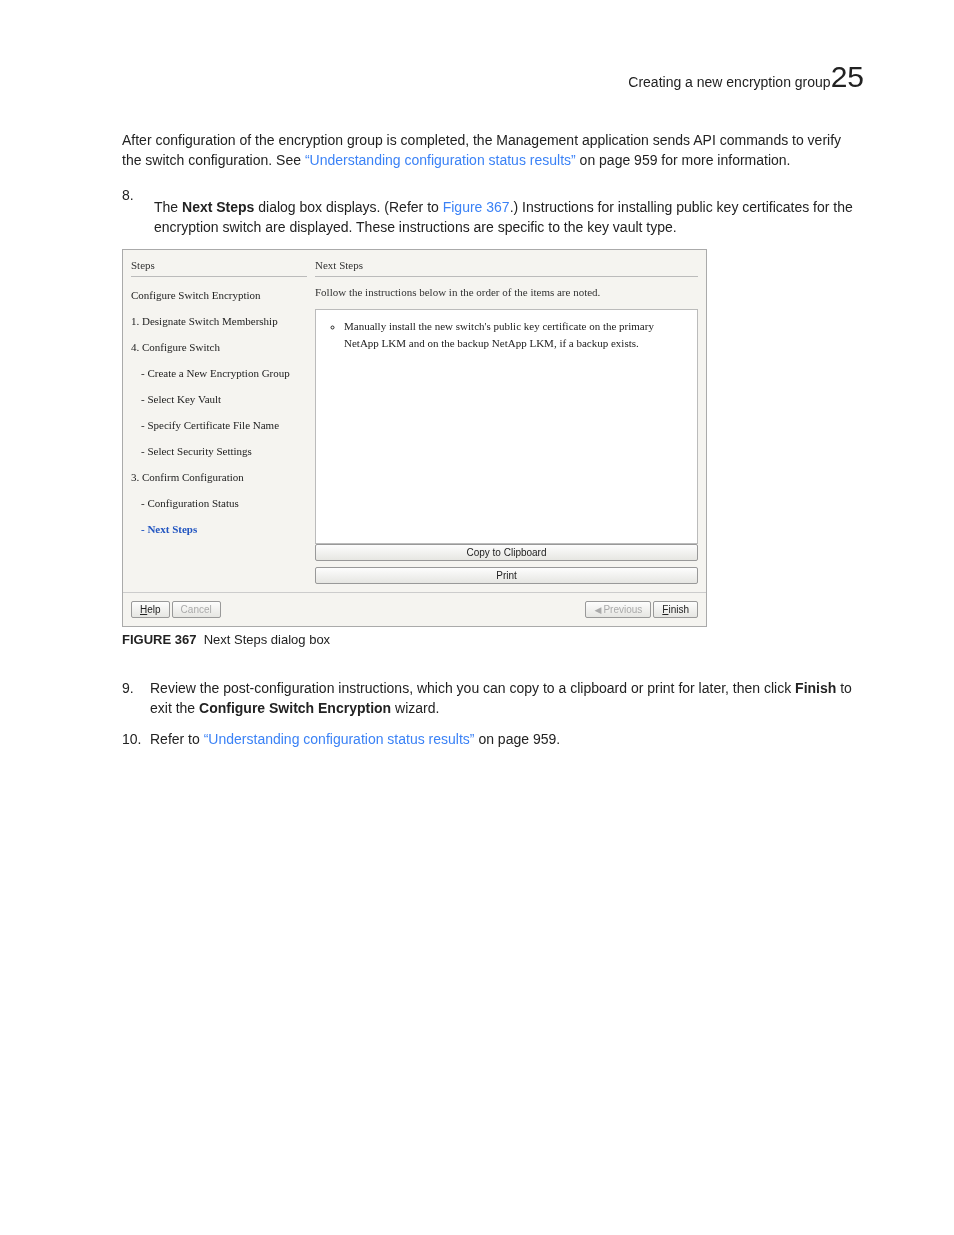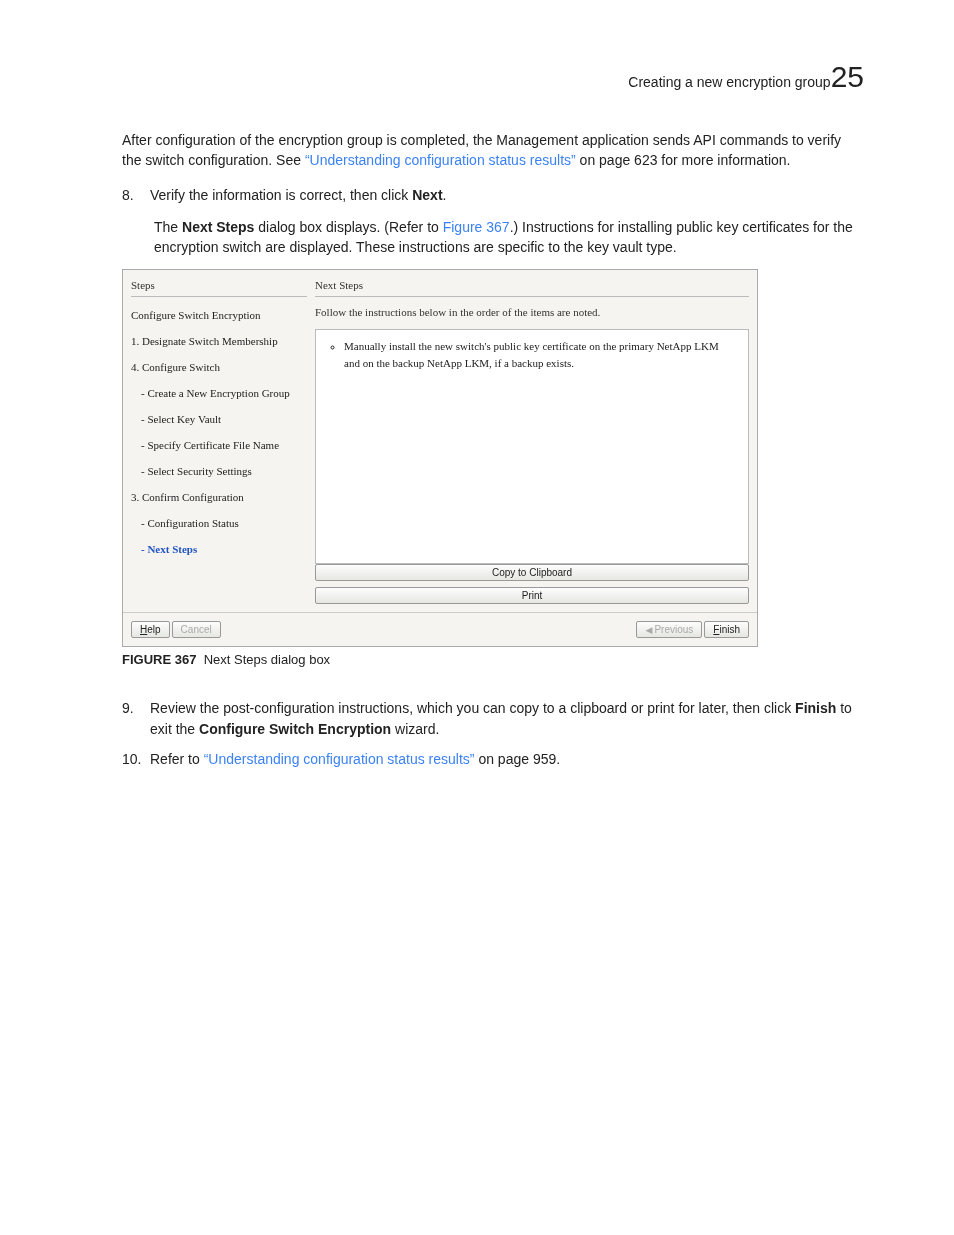--- a/index.html
+++ b/index.html
@@ -59,21 +59,21 @@
   }
   .indented {
     margin-left: 28px;
     margin-top: 8px;
     line-height: 1.45;
   }
 
   
   .dialog-wrap {
     border: 1px solid #aaa;
-    width: 636px;
+    width: 585px;
     height: 378px;
     margin: 12px 0 4px 0;
     background: #f5f4f0;
     font-family: "Times New Roman", serif;
     font-size: 11px;
     display: flex;
     flex-direction: column;
     box-sizing: border-box;
   }
   .dialog-top {
@@ -185,30 +185,27 @@
 <div class="page">
 
   <div class="header">
     <span>Creating a new encryption group</span>
     <span class="header-number">25</span>
   </div>
 
   <div class="body-text">
 
     <p class="para">
-      <span>After configuration of the encryption group is completed, the Management application sends API commands to verify the switch configuration. See </span><span class="link">“Understanding configuration status results”</span><span> on page 623 for more information.</span>
+      <span>After configuration of the encryption group is completed, the Management application sends API commands to verify the switch configuration. See </span><span class="link">“Understanding configuration status results”</span><span> on page 959 for more information.</span>
     </p>
 
     <ol class="steps">
       <li>
         <span class="num">8.</span>
         <div class="content">
-          <div>
-            <span>Verify the information is correct, then click </span><span class="bold">Next</span><span>.</span>
-          </div>
           <div class="indented" style="margin-left:4px; margin-top:12px;">
             <span>The </span><span class="bold">Next Steps</span><span> dialog box displays. (Refer to </span><span class="link">Figure 367</span><span>.) Instructions for installing public key certificates for the encryption switch are displayed. These instructions are specific to the key vault type.</span>
           </div>
 
           <div class="dialog-wrap" style="margin-left:-28px;">
             <div class="dialog-top">
               <div class="dialog-left">
                 <div class="section-label">Steps</div>
                 <ul class="step-list" id="step-list">
                     <li>Configure Switch Encryption</li>

